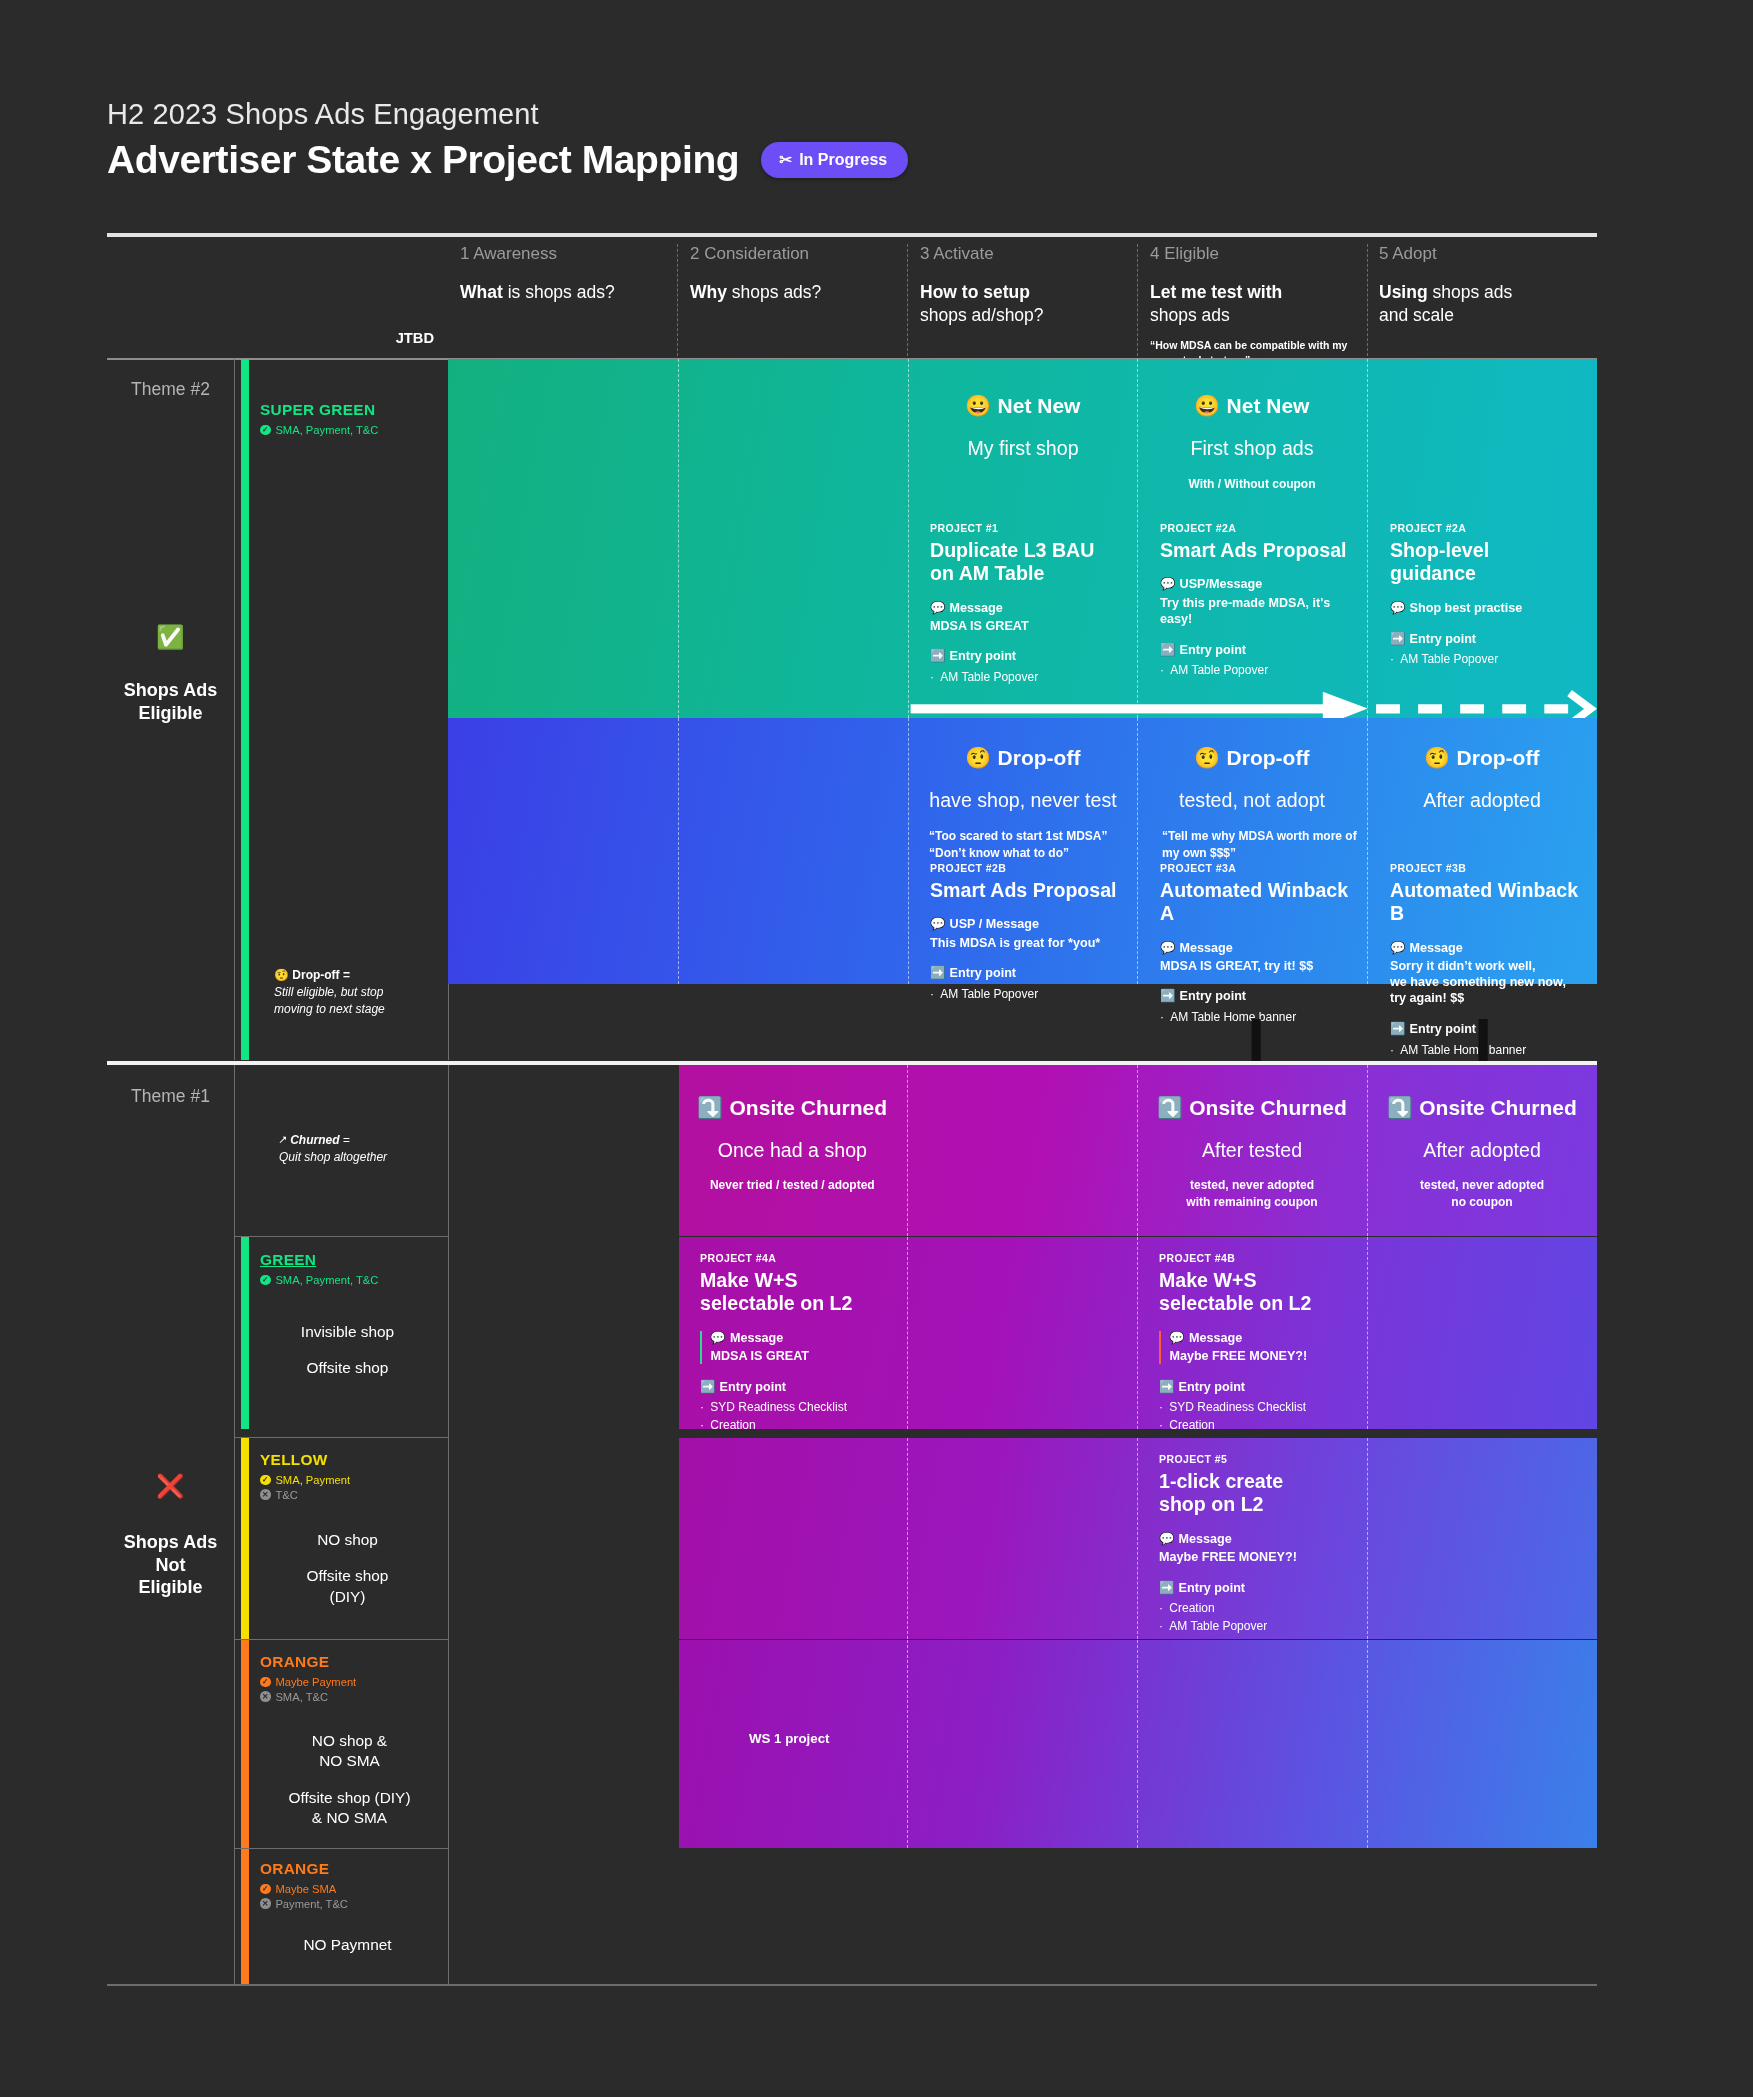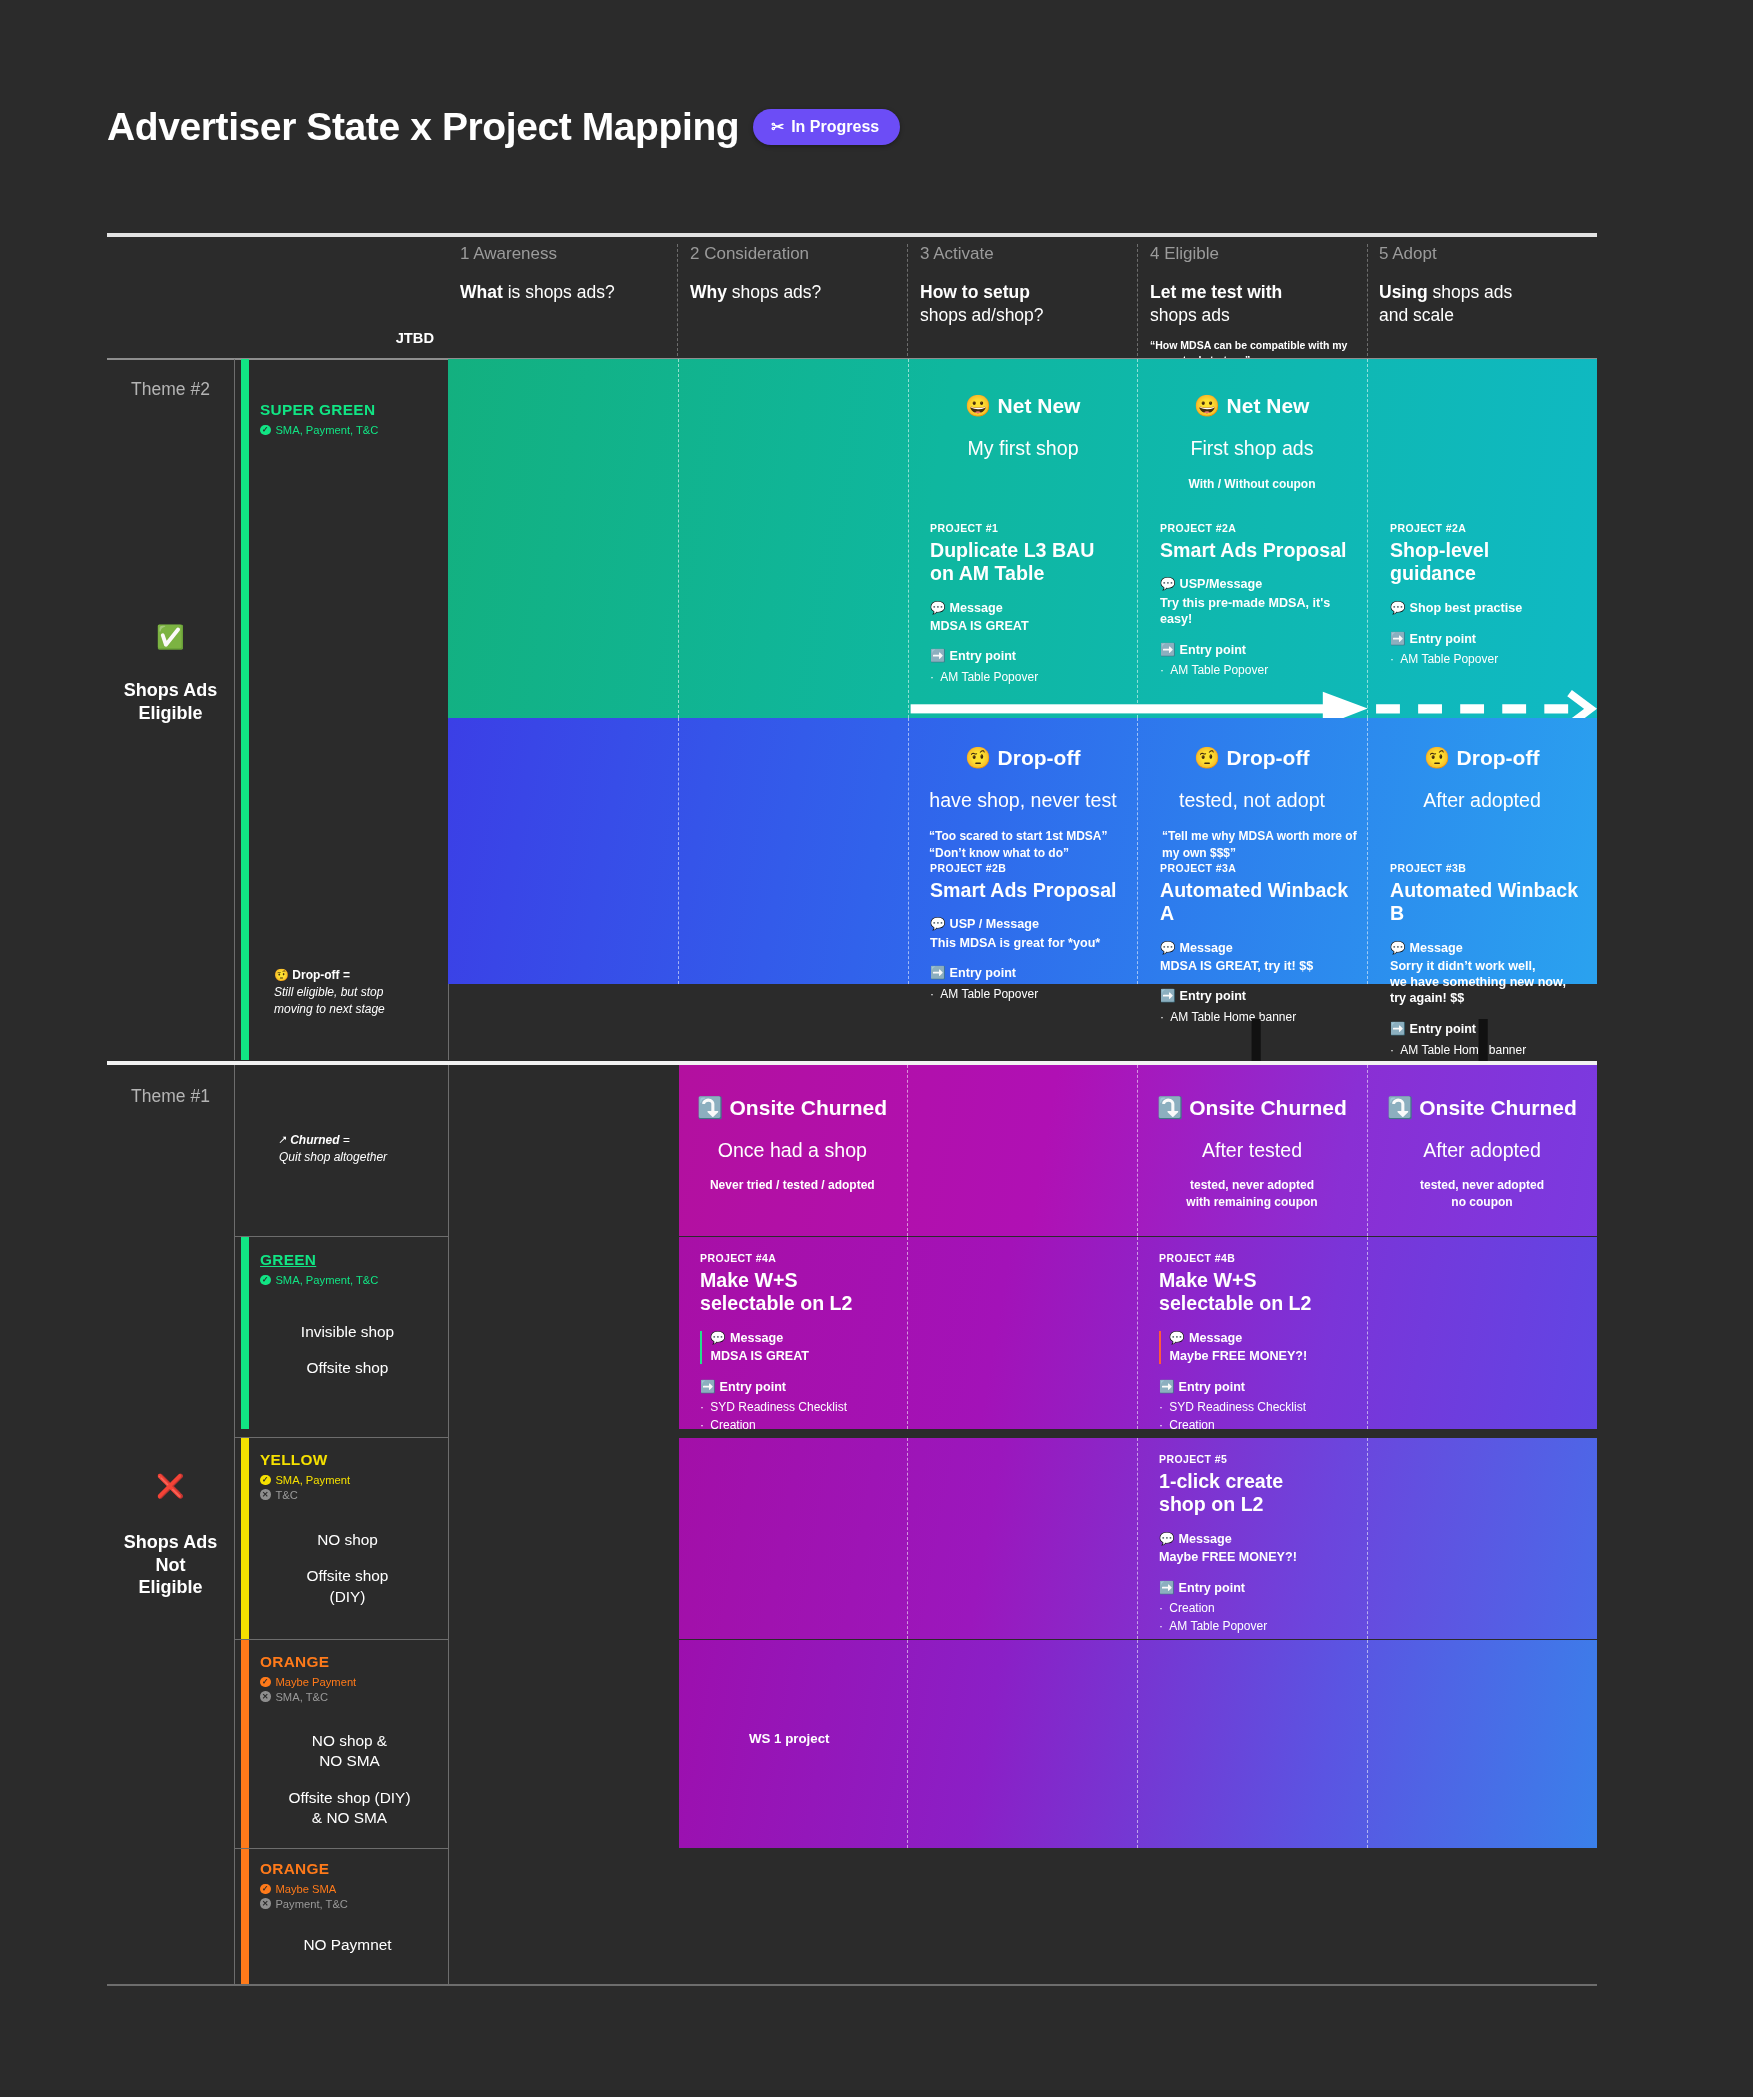--- a/index.html
+++ b/index.html
@@ -8,21 +8,21 @@
     background:#2b2b2b;
     font-family:"Liberation Sans", sans-serif;
     color:#ffffff;
     overflow:hidden;
   }
   .page { position:relative; width:1754px; height:2097px; }
 
   
   .header { position:absolute; left:107px; top:98px; }
   .h-sup { font-size:29px; font-weight:400; color:#e9e9e9; letter-spacing:0.1px; }
-  .h-row { display:flex; align-items:center; gap:14px; margin-top:7px; }
+  .h-row { display:flex; align-items:center; gap:22px; margin-top:7px; }
   .h-title { font-size:39px; font-weight:700; color:#ffffff; letter-spacing:-0.4px; }
   .badge {
     background:#6c4df6; border-radius:21px; padding:9px 21px 9px 18px;
     display:flex; align-items:center; gap:7px; font-size:16px; font-weight:600;
     box-shadow:0 1.4px 4.2px rgba(0,0,0,.35);
   }
   .badge .glyph { font-size:15.4px; }
 
   
   .toprule { position:absolute; left:107px; top:233px; width:1490px; height:3.5px; background:#e3e3e3; }
@@ -83,20 +83,21 @@
 
   .arrowwrap { position:absolute; }
   .wsnote { position:absolute; font-size:13.3px; font-weight:700; }
 </style>
 </head>
 <body>
 
 <div class="page">
 
   <div class="header">
+    <div class="h-sup">H2 2023 Shops Ads Engagement</div>
     <div class="h-row">
       <div class="h-title">Advertiser State x Project Mapping</div>
       <div class="badge">
         <span class="glyph">✂</span>
         <span>In Progress</span>
       </div>
     </div>
   </div>
 
   <div class="toprule"></div>

